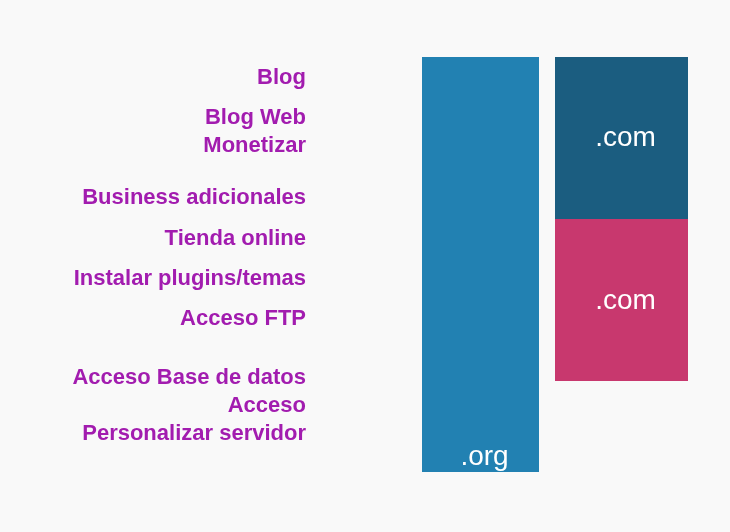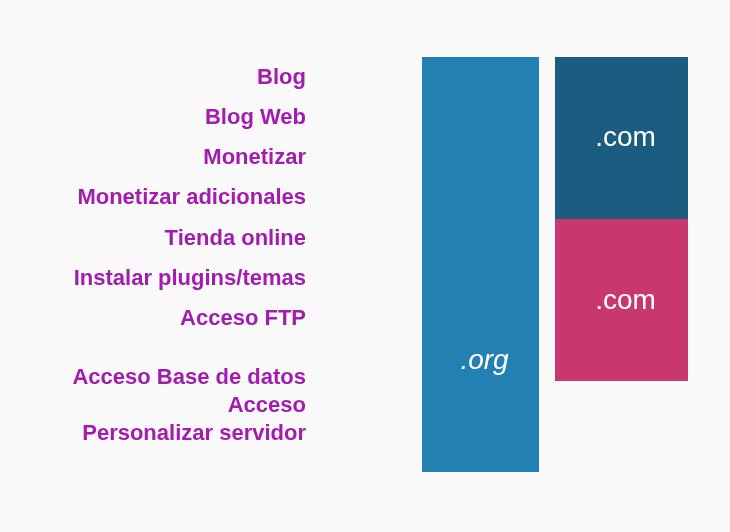--- a/index.html
+++ b/index.html
@@ -29,36 +29,36 @@
   .block {
     position: absolute;
     box-sizing: border-box;
     display: flex;
     flex-direction: column;
     align-items: center;
     justify-content: center;
     color: #fff;
     padding-left: 8px;
   }
-  .org { left: 422px; top: 57px; width: 117px; height: 415px; background: #2281b2; justify-content: center; font-style: italic; }
+  .org { left: 422px; top: 57px; width: 117px; height: 415px; background: #2281b2; justify-content: flex-end; }
   .org .lbl { margin-top: 190px; font-size: 28px; }
   .com { left: 555px; top: 57px; width: 133px; height: 162px; background: #1b5d80; }
   .com .lbl { font-size: 28px; margin-top: -2px; }
   .biz { left: 555px; top: 219px; width: 133px; height: 162px; background: #c8386e; }
   .biz .lbl { font-size: 28px; line-height: 32px; }
   .biz .sub { font-size: 22px; line-height: 30px; }
 </style>
 </head>
 <body>
 
 <div class="features">
   <div class="feature" style="top:64px">Blog</div>
   <div class="feature" style="top:104px">Blog Web</div>
-  <div class="feature" style="top:144px">Monetizar</div>
-  <div class="feature" style="top:184px">Monetizar adicionales</div>
+  <div class="feature" style="top:132px">Monetizar</div>
+  <div class="feature" style="top:184px">Business adicionales</div>
   <div class="feature" style="top:225px">Tienda online</div>
   <div class="feature" style="top:265px">Instalar plugins/temas</div>
   <div class="feature" style="top:305px">Acceso FTP</div>
   <div class="feature" style="top:364px">Acceso Base de datos</div>
   <div class="feature" style="top:392px">Acceso</div>
   <div class="feature" style="top:420px">Personalizar servidor</div>
 </div>
 
 <div class="block org">
   <span class="lbl">.org</span>

